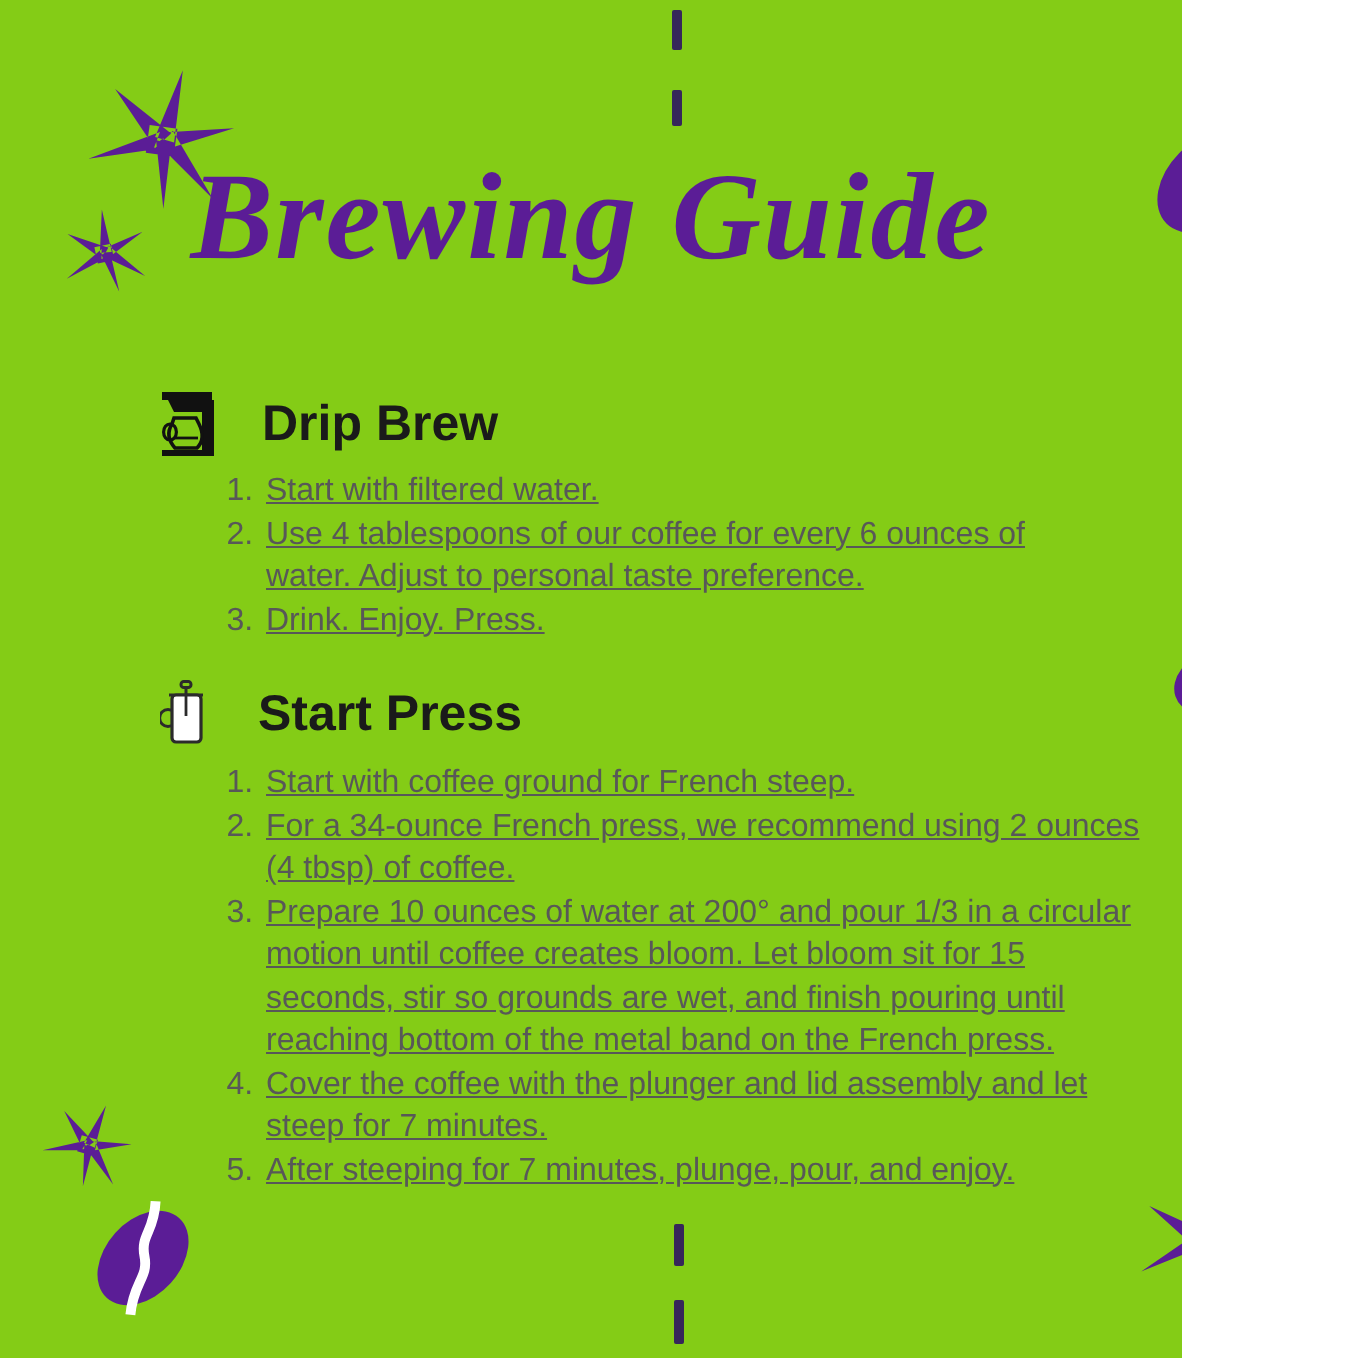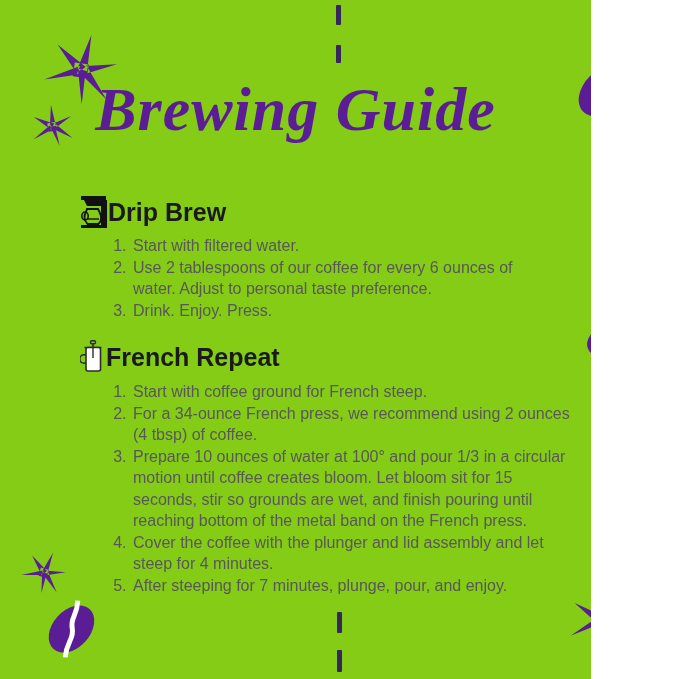--- a/index.html
+++ b/index.html
@@ -62,39 +62,40 @@
     color:var(--purple);
   }
 
   
   .section{position:absolute;left:80px;}
   #section-drip{top:196px;width:470px;}
   #section-french{top:340px;width:505px;}
   .section-header{
     display:flex;
     align-items:center;
-    gap:0;
+    gap:23px;
   }
   .section-icon{flex:0 0 auto;display:block;}
   .section-header h2{
     font-size:25px;
     font-weight:bold;
     color:var(--heading);
     letter-spacing:0;
   }
   .steps{
     margin-top:7px;
     padding-left:51px;
     list-style:decimal outside;
   }
   .steps li{
     font-size:16px;
     line-height:21.5px;
     color:var(--body-gray);
     padding-left:2px;
+    text-decoration:underline;
   }
   .steps li::marker{color:var(--body-gray);}
   #section-drip .steps{width:452px;}
   #section-french .steps{width:500px;}
 </style>
 </head>
 <body>
 
 <div class="page">
 
@@ -158,39 +159,39 @@
         <rect x="21" y="4" width="6" height="28" fill="#111"></rect>
         <rect x="1" y="29" width="26" height="3" fill="#111"></rect>
         <path d="M7 13 h11 l1.5 3 c2.5 5 2 9 -1 12 h-11 c-3.5 -4 -4 -8 -1.5 -12 z" fill="none" stroke="#111" stroke-width="1.8"></path>
         <ellipse cx="5" cy="20" rx="3.2" ry="4" fill="none" stroke="#111" stroke-width="1.6"></ellipse>
         <line x1="7" y1="23" x2="19" y2="23" stroke="#111" stroke-width="1.4"></line>
       </svg>
       <h2>Drip Brew</h2>
     </div>
     <ol class="steps">
       <li>Start with filtered water.</li>
-      <li>Use 2 tablespoons of our coffee for every 6 ounces of water. Adjust to personal taste preference.</li>
+      <li>Use 4 tablespoons of our coffee for every 6 ounces of water. Adjust to personal taste preference.</li>
       <li>Drink. Enjoy. Press.</li>
     </ol>
   </div>
 
   <div class="section" id="section-french">
     <div class="section-header">
       <svg class="section-icon" width="26" height="34" viewBox="0 0 26 34">
         <rect x="10.5" y="0.8" width="5" height="3" rx="1.4" fill="none" stroke="#2b2b2b" stroke-width="1.5"></rect>
         <line x1="13" y1="3.8" x2="13" y2="7.5" stroke="#2b2b2b" stroke-width="1.5"></line>
         <path d="M4.5 7.5 h17" fill="none" stroke="#2b2b2b" stroke-width="1.5"></path>
         <circle cx="4" cy="19" r="4.2" fill="none" stroke="#2b2b2b" stroke-width="1.5"></circle>
         <rect x="6" y="7.5" width="14.5" height="23.5" rx="2" fill="#fff" stroke="#2b2b2b" stroke-width="1.6"></rect>
         <line x1="13" y1="8" x2="13" y2="18" stroke="#2b2b2b" stroke-width="1.4"></line>
       </svg>
-      <h2>French Repeat</h2>
+      <h2>Start Press</h2>
     </div>
     <ol class="steps">
       <li>Start with coffee ground for French steep.</li>
       <li>For a 34-ounce French press, we recommend using 2 ounces (4 tbsp) of coffee.</li>
-      <li>Prepare 10 ounces of water at 100° and pour 1/3 in a circular motion until coffee creates bloom. Let bloom sit for 15 seconds, stir so grounds are wet, and finish pouring until reaching bottom of the metal band on the French press.</li>
-      <li>Cover the coffee with the plunger and lid assembly and let steep for 4 minutes.</li>
+      <li>Prepare 10 ounces of water at 200° and pour 1/3 in a circular motion until coffee creates bloom. Let bloom sit for 15 seconds, stir so grounds are wet, and finish pouring until reaching bottom of the metal band on the French press.</li>
+      <li>Cover the coffee with the plunger and lid assembly and let steep for 7 minutes.</li>
       <li>After steeping for 7 minutes, plunge, pour, and enjoy.</li>
     </ol>
   </div>
 
 </div>
 
 </body></html>

